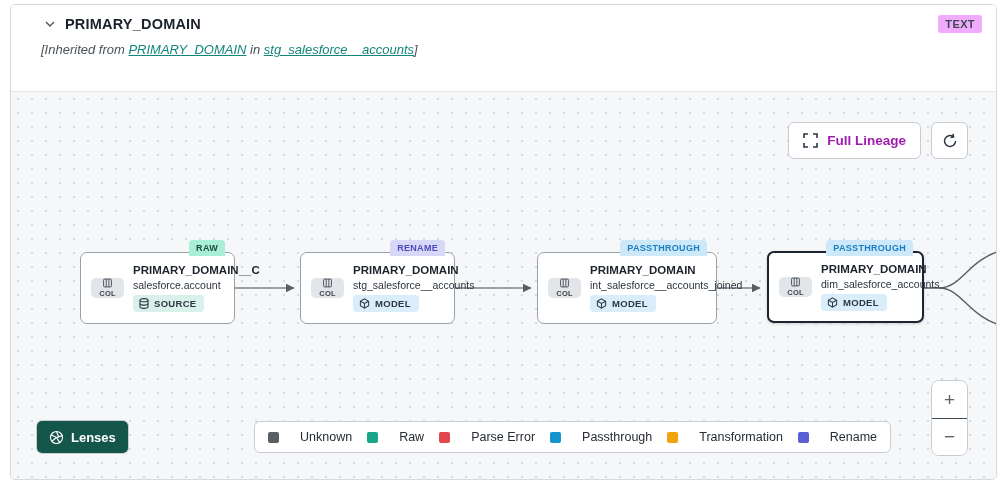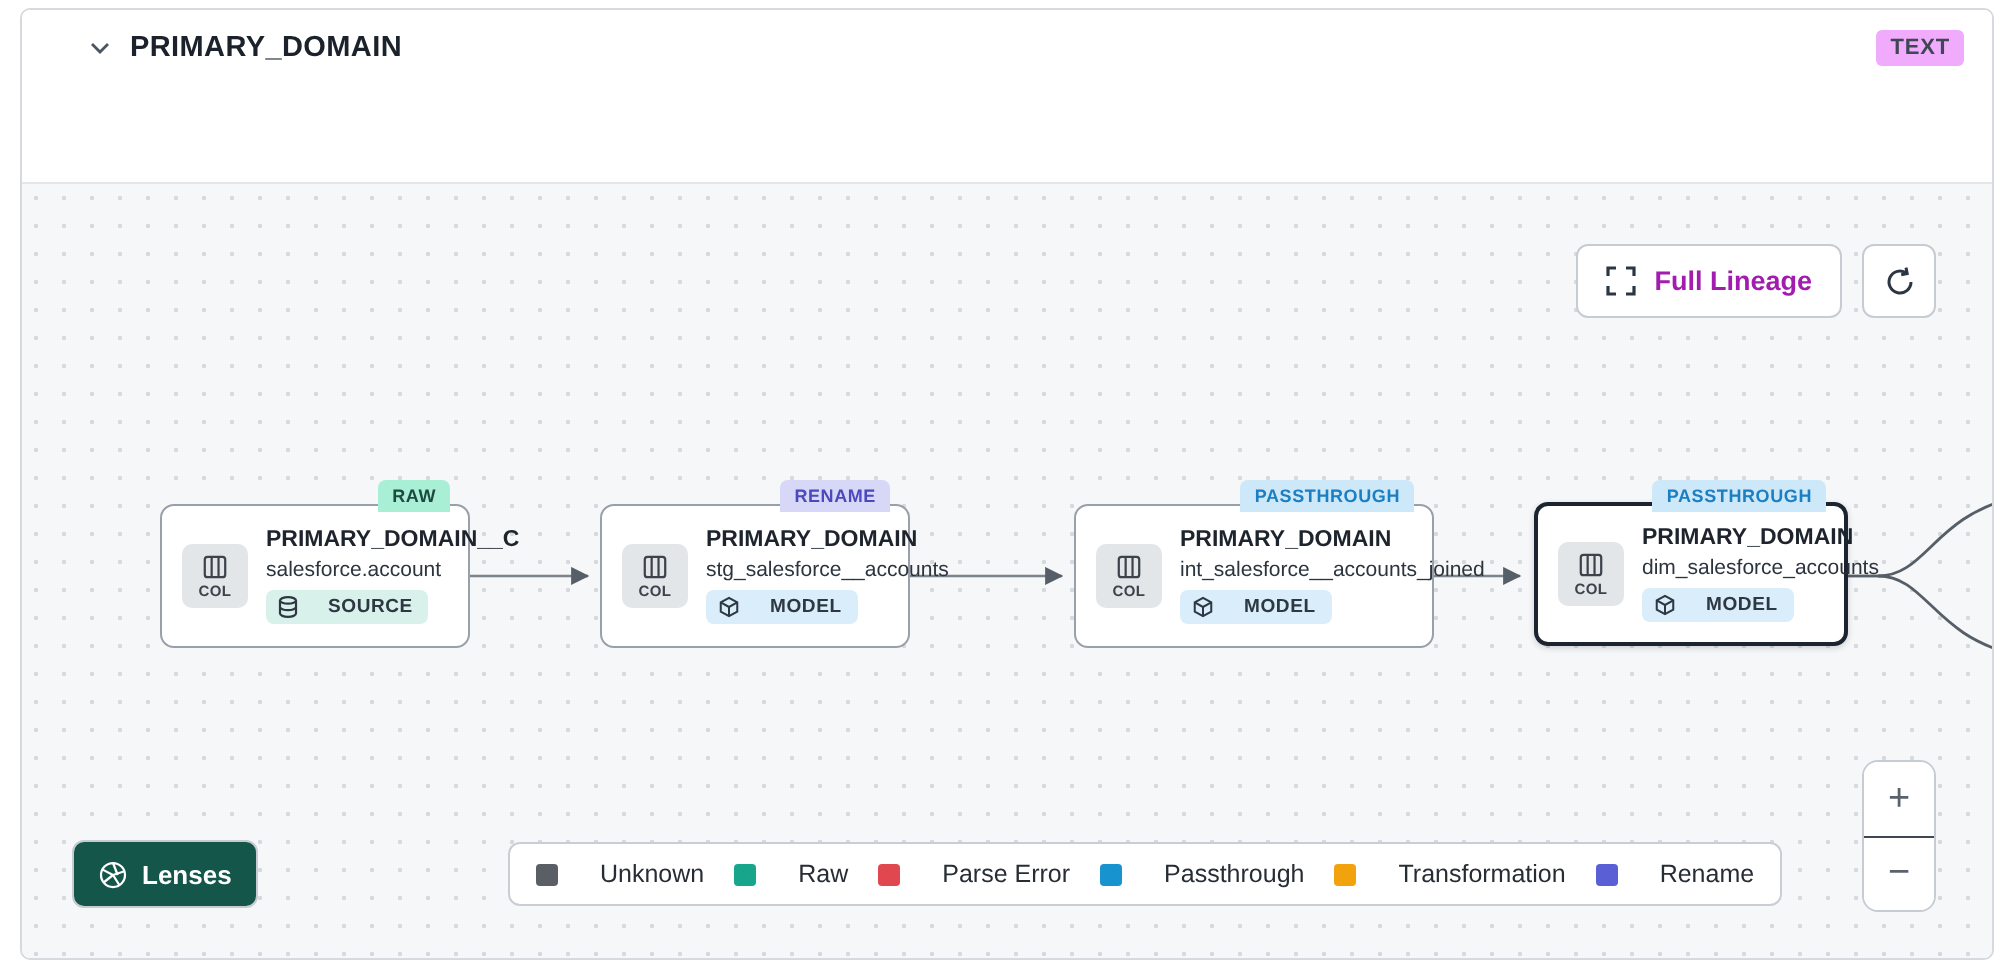--- a/index.html
+++ b/index.html
@@ -41,29 +41,29 @@
   }
   .node.selected { border:2px solid #1b2430; box-shadow:0 1px 3px rgba(20,28,40,.18); }
   .lens-badge {
     position:absolute; top:-13px; right:9px; font-size:9px; font-weight:700; letter-spacing:.3px;
     padding:4px 7px 3px; border-radius:4px 4px 0 0; line-height:1;
   }
   .lens-raw { background:#a9efd6; color:#1d4a40; }
   .lens-rename { background:#d7d7f7; color:#4c49bd; }
   .lens-pass { background:#cde8f9; color:#1b7fc2; }
   .colbox {
-    flex:0 0 auto; width:33px; height:32px; background:#e3e6e9; border-radius:5px;
+    flex:0 0 auto; width:33px; height:20px; background:#e3e6e9; border-radius:5px;
     display:flex; flex-direction:column; align-items:center; justify-content:center; gap:1px; color:#3c434b;
   }
   .colbox .col-label { font-size:7.5px; font-weight:700; letter-spacing:.2px; }
   .node-body { display:flex; flex-direction:column; gap:3px; min-width:0;justify-content:center; }
   .node-title { font-size:11.5px; font-weight:700; color:#1d242d; white-space:nowrap; }
   .node-sub { font-size:10.5px; color:#2c343e; white-space:nowrap; }
   .res-badge {
-    display:inline-flex; align-items:center; gap:15px; align-self:flex-start;
+    display:inline-flex; align-items:center; gap:5px; align-self:flex-start;
     font-size:9.5px; font-weight:700; color:#2e3842; padding:3px 8px 3px 6px; border-radius:4px; margin-top:1px; letter-spacing:.3px;
   }
   .res-source { background:#d8f1ea; }
   .res-model { background:#d9edfa; }
   
   .lens-ctrl { position:absolute; left:25px; bottom:26px; display:flex; height:34px; border-radius:6px; overflow:hidden; border:1px solid #c6ccd2; background:#fff; }
   .lenses-btn { display:flex; align-items:center; gap:7px; background:#15564b; color:#fff; font-size:13px; font-weight:700; padding:0 12px; cursor:pointer; }
   .lens-select { display:flex; align-items:center; gap:8px; padding:0 12px; font-size:13.5px; font-weight:600; color:#2c3642; cursor:pointer; background:#fff; }
   
   .legend {
@@ -87,20 +87,21 @@
     <div class="hdr-row">
       <span class="chev">
         <svg viewBox="0 0 18 18" width="18" height="18">
             <polyline points="5,7 9,11 13,7" fill="none" stroke="#4a5560" stroke-width="1.4"></polyline>
           </svg>
       </span>
       <span class="hdr-title">PRIMARY_DOMAIN</span>
       <span class="hdr-spacer"></span>
       <span class="type-badge">TEXT</span>
     </div>
+    <div class="inherited"><span>[Inherited from </span><a>PRIMARY_DOMAIN</a><span> in </span><a>stg_salesforce__accounts</a><span>]</span></div>
   </div>
 
   <div class="canvas">
 
     <svg class="edges" width="985" height="389">
       <defs>
         <marker id="arr" markerWidth="8" markerHeight="8" refX="6.5" refY="3.5" orient="auto">
           <path d="M0,0 L7,3.5 L0,7 Z" fill="#565e67"></path>
         </marker>
       </defs>

